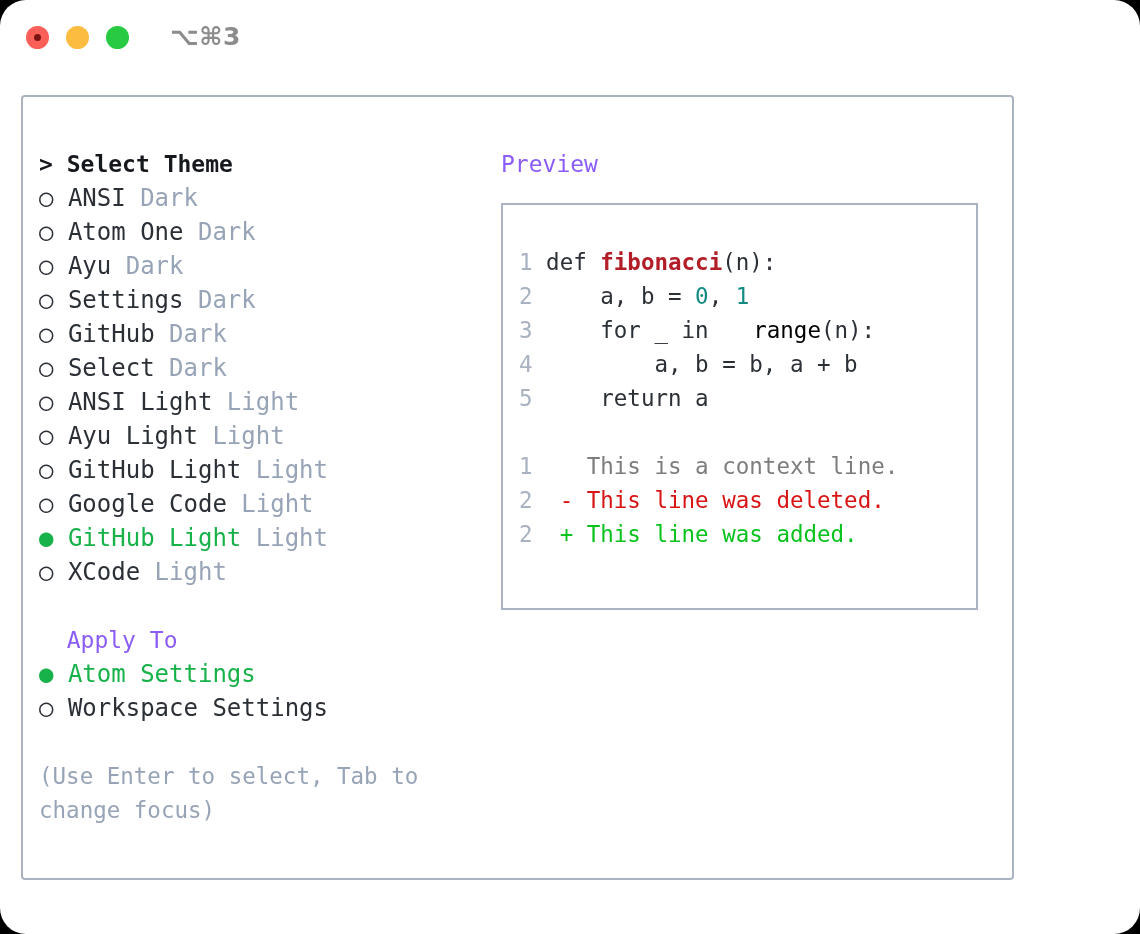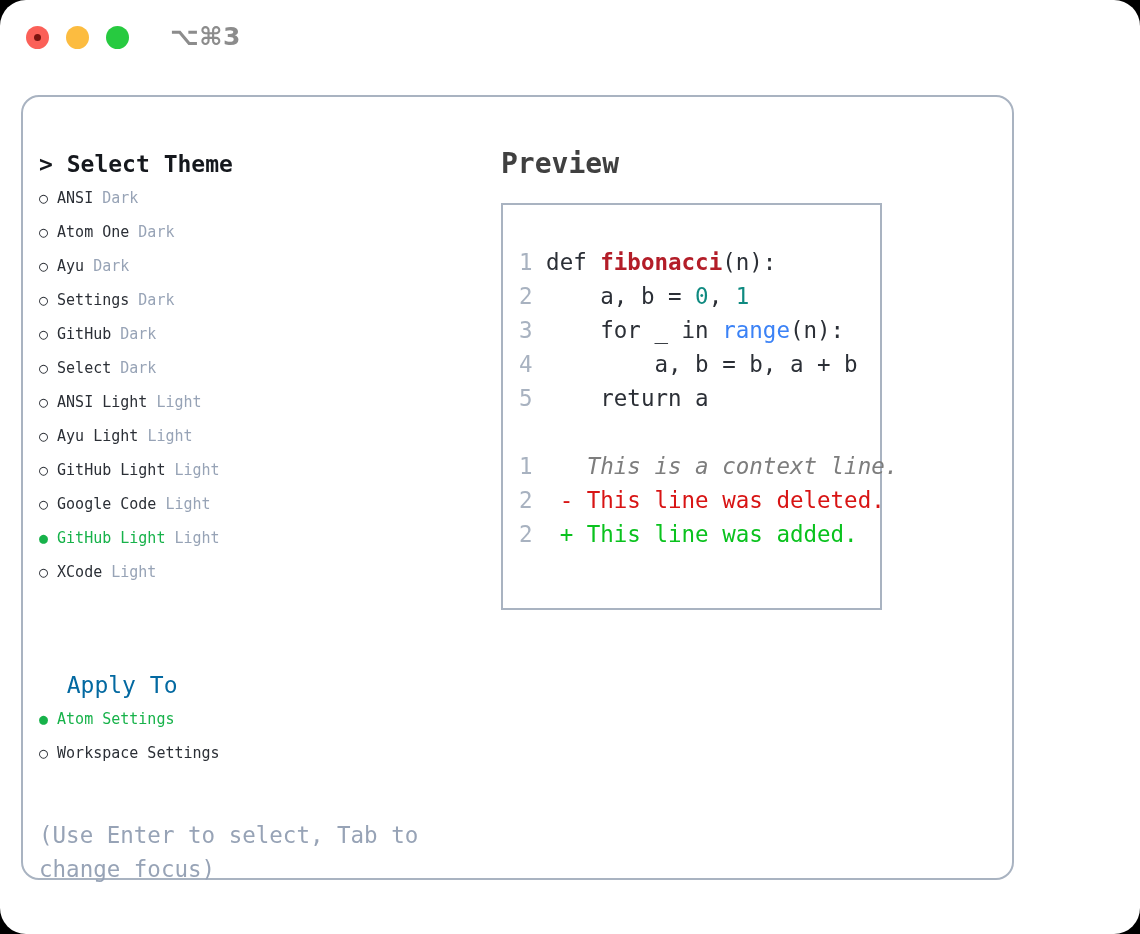--- a/index.html
+++ b/index.html
@@ -69,103 +69,102 @@
   }
 
   
   #panel {
     position: absolute;
     left: 21px;
     top: 95px;
     width: 993px;
     height: 785px;
     border: 2px solid #a9b3c1;
-    border-radius: 18px;
+    border-radius: 4px;
     background: #ffffff;
   }
 
   
   #left-col {
     position: absolute;
     left: 16px;
     top: 50px;
     width: 450px;
   }
   .line {
-    font-size: 15px;
+    font-size: 24px;
     line-height: 34px;
     white-space: pre;
     color: #2b2f36;
   }
   .section-head {
     font-size: 23px;
     line-height: 34px;
     white-space: pre;
     color: #15181d;
     font-weight: 700;
   }
   .section-head.plain {
     font-weight: 400;
-    color: #0369a1;
-    margin-top: 45px;
+    color: #8b5cf6;
   }
   .prompt { color: #15181d; }
   .marker { color: #2b2f36; }
   .marker.sel { color: #17b24a; }
   .item-label { color: #2b2f36; }
   .item-label.sel { color: #17b24a; }
   .tag { color: #97a3b6; }
 
   #spacer-a { height: 34px; }
 
   #help {
-    margin-top: 48px;
+    margin-top: 34px;
     font-size: 22.5px;
     line-height: 34px;
     color: #97a3b6;
     width: 420px;
     white-space: pre-wrap;
   }
 
   
   #right-col {
     position: absolute;
     left: 478px;
     top: 50px;
     width: 500px;
   }
   #preview-title {
-    font-size: 28px;
-    line-height: 34px;
-    font-weight: 700;
-    color: #404040;
+    font-size: 23px;
+    line-height: 34px;
+    font-weight: 400;
+    color: #8b5cf6;
     white-space: pre;
   }
   #preview-box {
     margin-top: 22px;
-    width: 381px;
+    width: 477px;
     height: 407px;
     border: 2px solid #a9b3c1;
     background: #ffffff;
     padding: 40px 0 0 16px;
   }
   .code-line {
     font-size: 22.5px;
     line-height: 34px;
     white-space: pre;
     color: #2b2f36;
   }
   .gutter {
     color: #a8b2c0;
   }
   .tok-plain { color: #2b2f36; }
   .tok-fn     { color: #b31d28; font-weight: 700; }
   .tok-num    { color: #0f8a80; }
-  .tok-call   { color: #3b82f6; }
-  .diff-ctx   { color: #7d7d7d; font-style: italic; }
+  .tok-call   { color: #000000; margin-left: 31px; }
+  .diff-ctx   { color: #7d7d7d; }
   .diff-del   { color: #d81414; }
   .diff-add   { color: #0ac21e; }
   #code-gap { height: 34px; }
 </style>
 </head>
 <body>
 
 <div id="window">
 
   <div id="titlebar">

